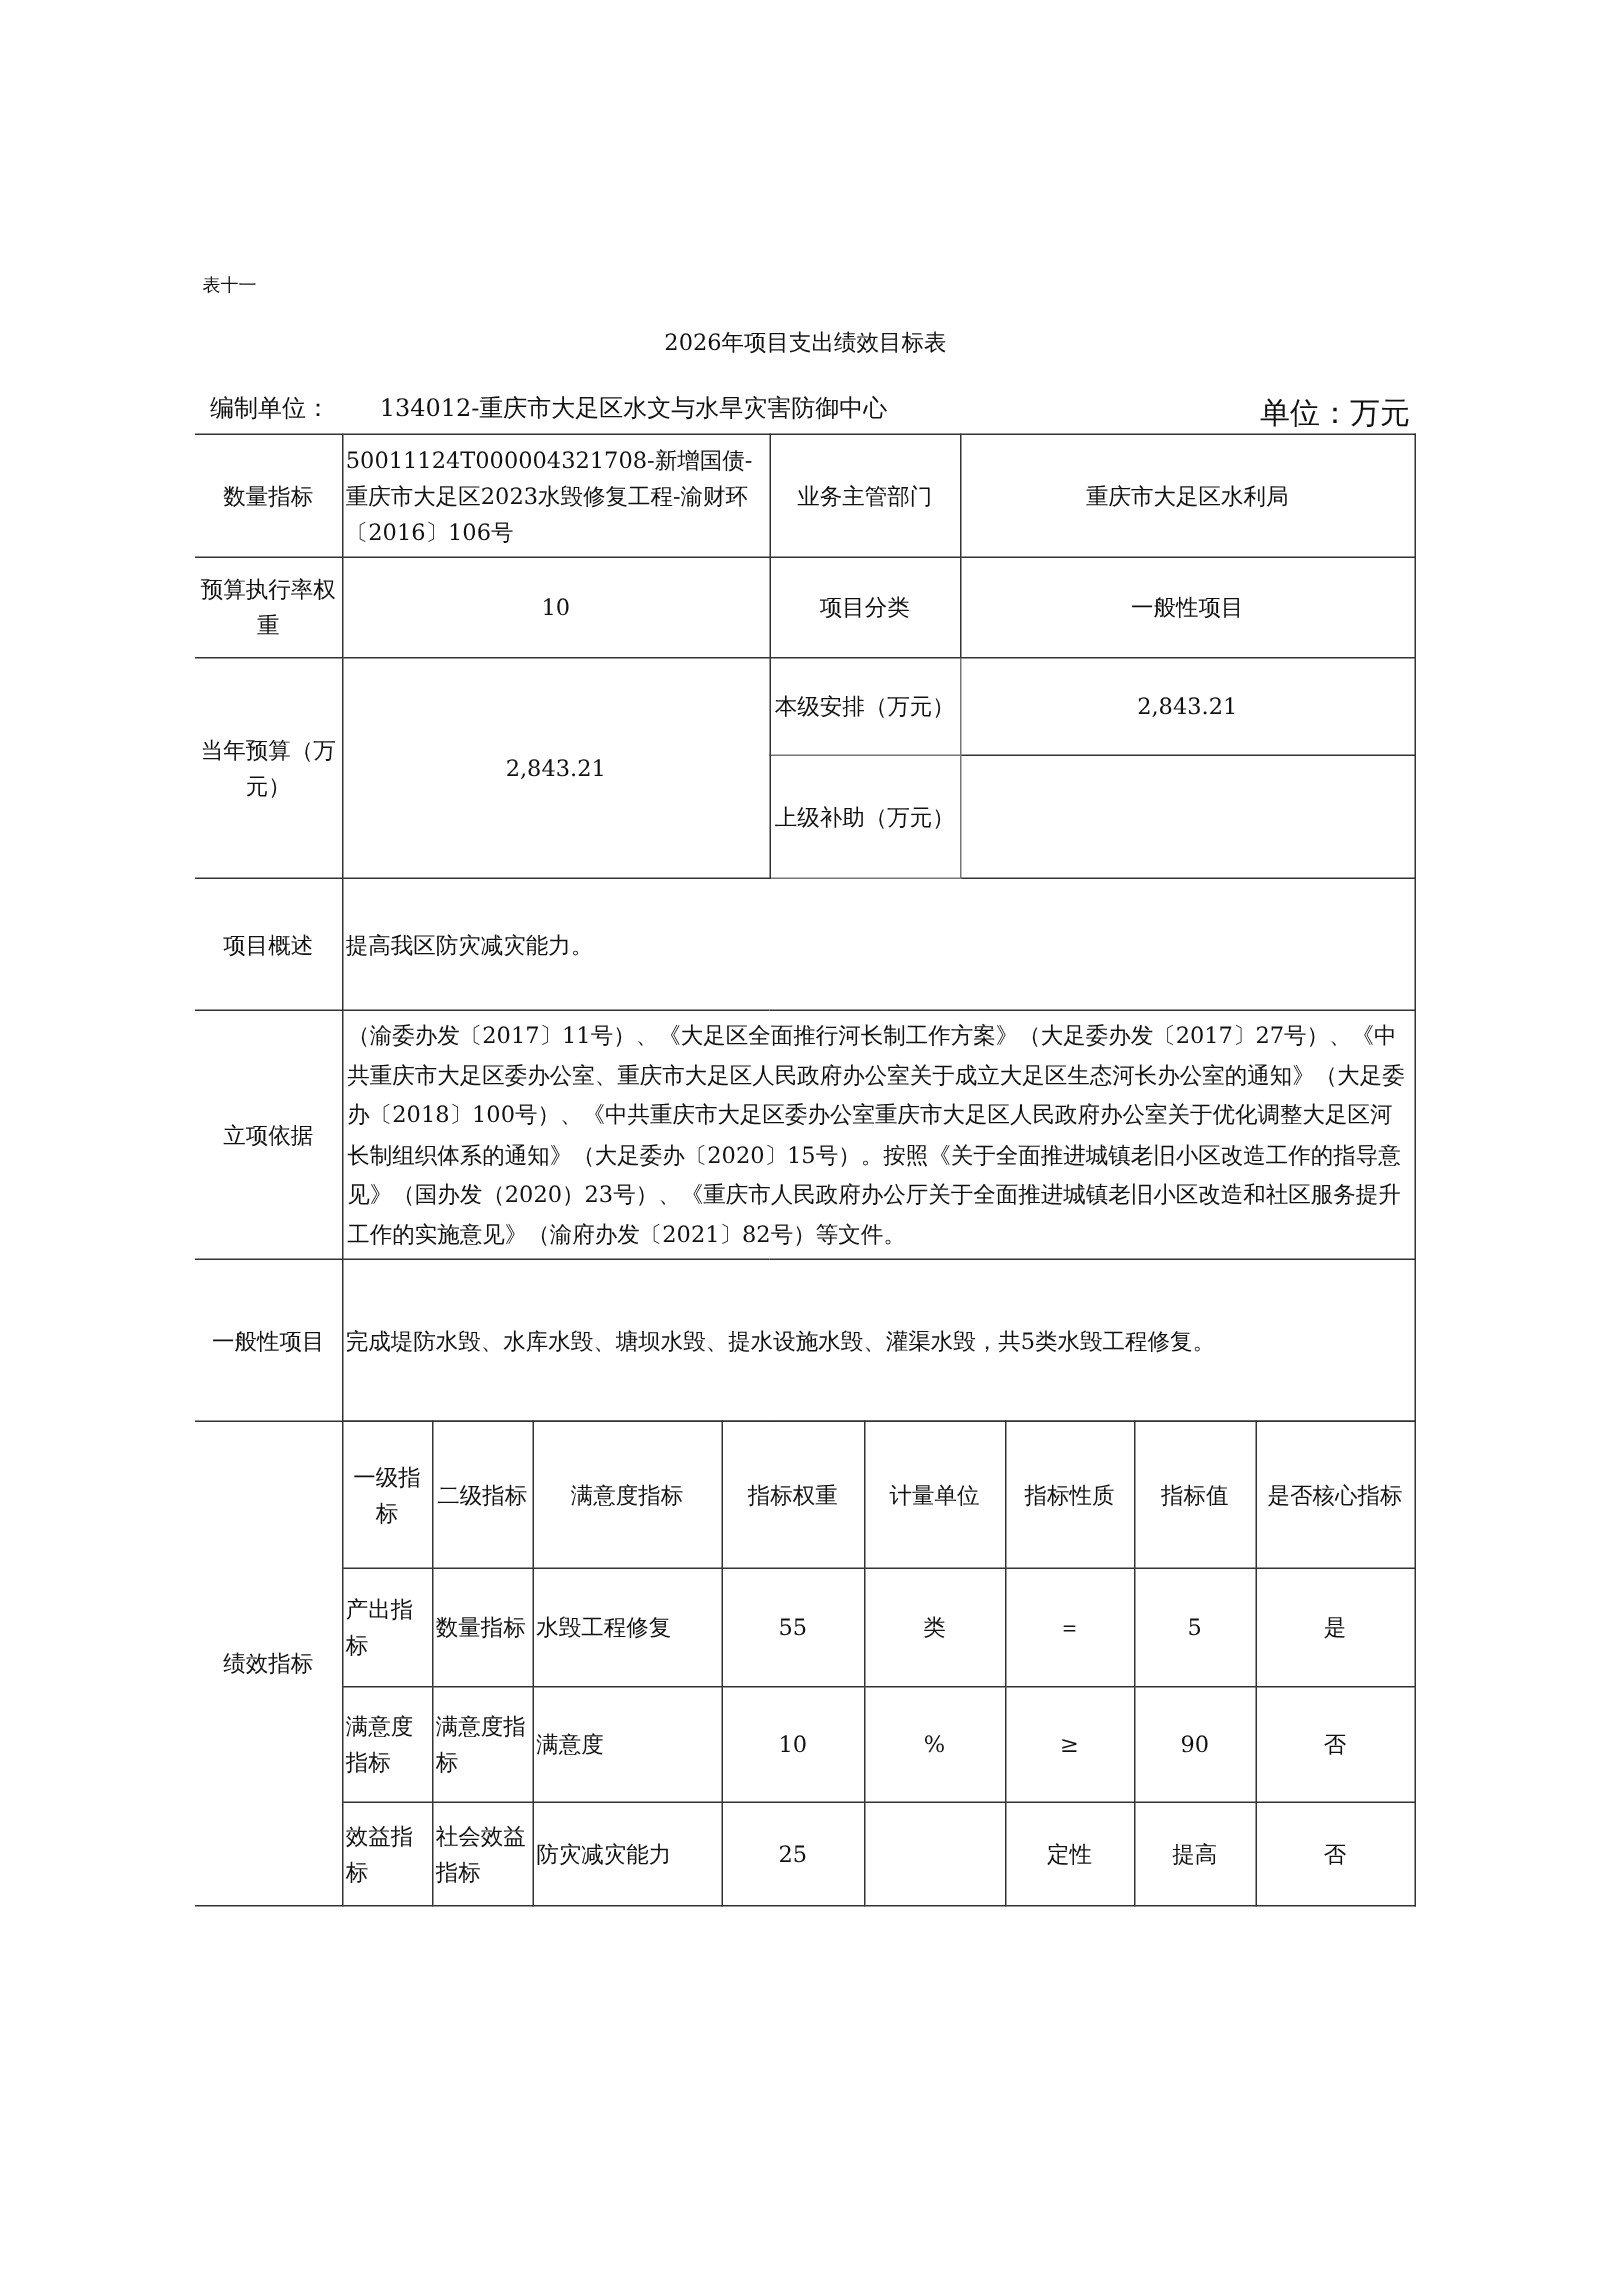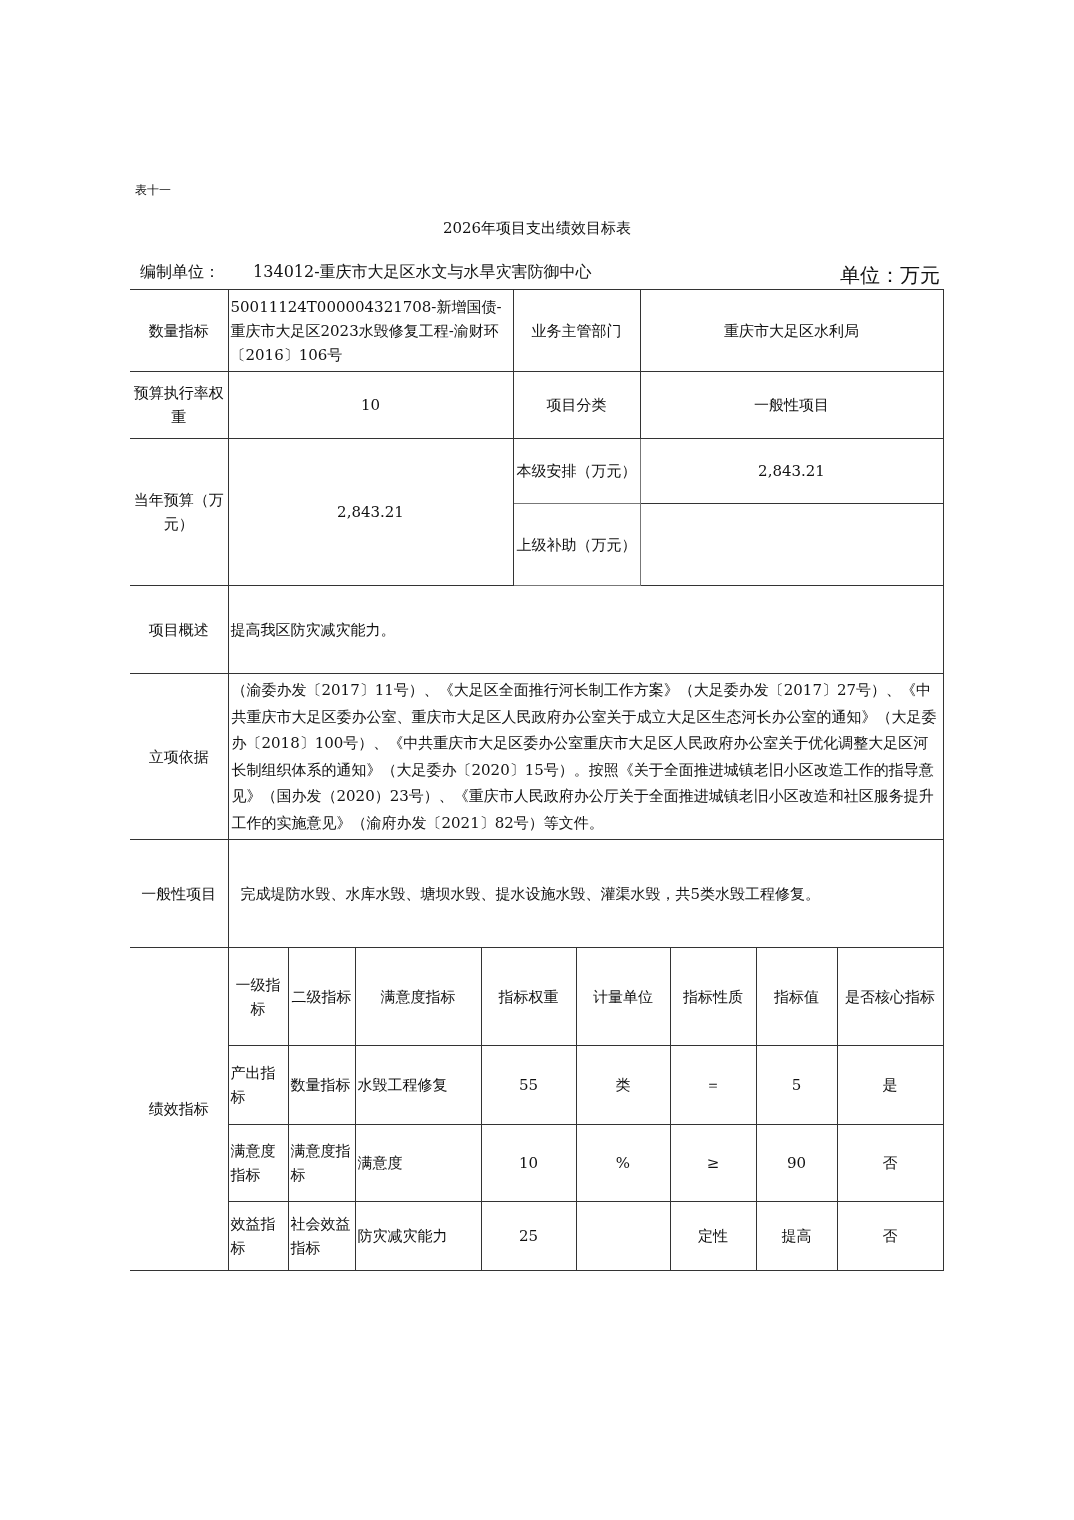--- a/index.html
+++ b/index.html
@@ -61,21 +61,21 @@
   <tr style="height:88px">
     <td class="c" style="border-left:none">项目概述</td>
     <td class="l" colspan="3">提高我区防灾减灾能力。</td>
   </tr>
   <tr style="height:166px">
     <td class="c" style="border-left:none">立项依据</td>
     <td class="l basis" colspan="3">（渝委办发〔2017〕11号）、《大足区全面推行河长制工作方案》（大足委办发〔2017〕27号）、《中共重庆市大足区委办公室、重庆市大足区人民政府办公室关于成立大足区生态河长办公室的通知》（大足委办〔2018〕100号）、《中共重庆市大足区委办公室重庆市大足区人民政府办公室关于优化调整大足区河长制组织体系的通知》（大足委办〔2020〕15号）。按照《关于全面推进城镇老旧小区改造工作的指导意见》（国办发（2020）23号）、《重庆市人民政府办公厅关于全面推进城镇老旧小区改造和社区服务提升工作的实施意见》（渝府办发〔2021〕82号）等文件。</td>
   </tr>
   <tr style="height:108px">
     <td class="c" style="border-left:none; padding:0">一般性项目</td>
-    <td class="l" colspan="3" style="padding-left:12px">完成堤防水毁、水库水毁、塘坝水毁、提水设施水毁、灌渠水毁，共5类水毁工程修复。</td>
+    <td class="l" colspan="3" style="padding-left:2px">完成堤防水毁、水库水毁、塘坝水毁、提水设施水毁、灌渠水毁，共5类水毁工程修复。</td>
   </tr>
 </tbody>
   </table>
 
 <table class="t2">
   <colgroup>
     <col style="width:98px">
       <col style="width:60px">
       <col style="width:67px">
       <col style="width:126px">

